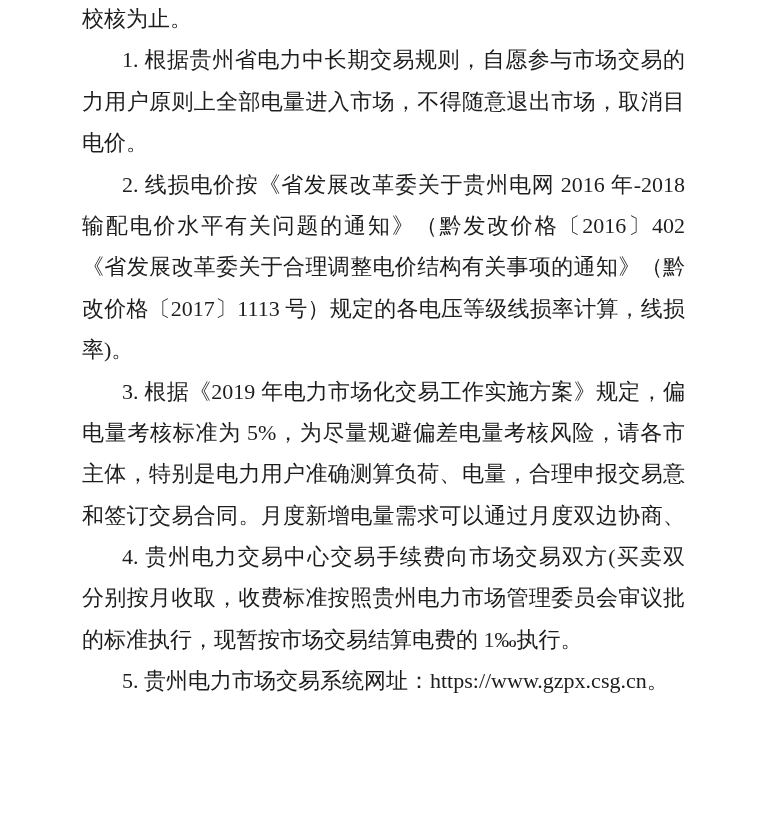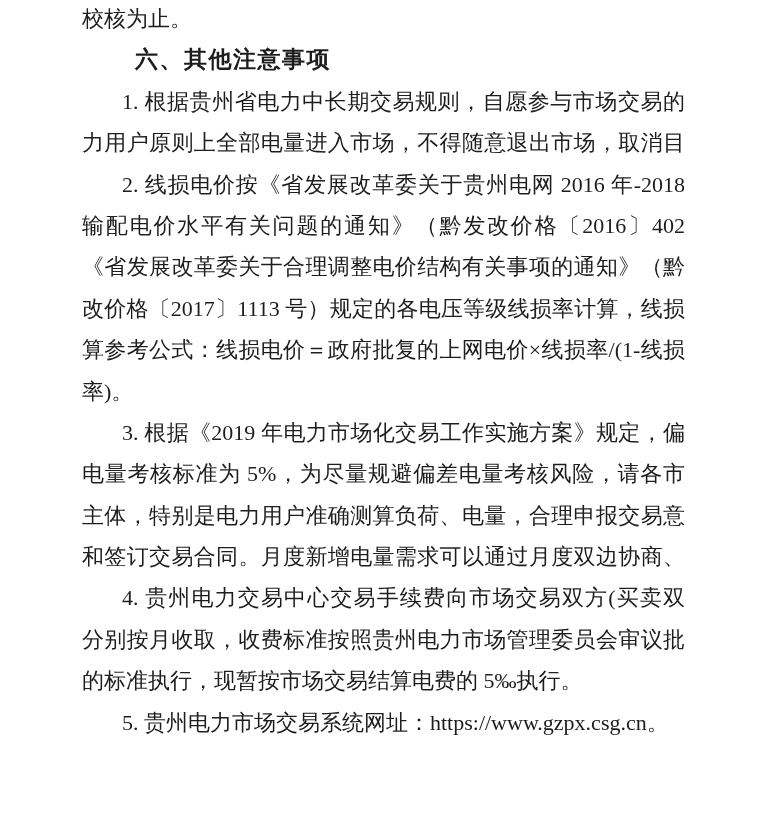--- a/index.html
+++ b/index.html
@@ -39,30 +39,29 @@
     text-indent: 53px;
     letter-spacing: 1.5px;
     font-size: 23px;
   }
 </style>
 </head>
 <body>
 
 <div class="page">
   <div class="line">校核为止。</div>
-  <div class="line heading">六、其他注意事项</div>
   <div class="line indent just">1. 根据贵州省电力中长期交易规则，自愿参与市场交易的电</div>
   <div class="line just">力用户原则上全部电量进入市场，不得随意退出市场，取消目录</div>
+  <div class="line">电价。</div>
   <div class="line indent just">2. 线损电价按《省发展改革委关于贵州电网 2016 年-2018 年</div>
   <div class="line just">输配电价水平有关问题的通知》（黔发改价格〔2016〕402 号）和</div>
   <div class="line just">《省发展改革委关于合理调整电价结构有关事项的通知》（黔发</div>
   <div class="line just">改价格〔2017〕1113 号）规定的各电压等级线损率计算，线损计</div>
-  <div class="line just">算参考公式：线损电价＝政府批复的上网电价×线损率/(1-线损</div>
   <div class="line">率)。</div>
   <div class="line indent just">3. 根据《2019 年电力市场化交易工作实施方案》规定，偏差</div>
   <div class="line just">电量考核标准为 5%，为尽量规避偏差电量考核风险，请各市场</div>
   <div class="line just">主体，特别是电力用户准确测算负荷、电量，合理申报交易意向</div>
   <div class="line just">和签订交易合同。月度新增电量需求可以通过月度双边协商、集</div>
   <div class="line indent just">4. 贵州电力交易中心交易手续费向市场交易双方(买卖双方)</div>
   <div class="line just">分别按月收取，收费标准按照贵州电力市场管理委员会审议批准</div>
-  <div class="line">的标准执行，现暂按市场交易结算电费的 5‰执行。</div>
+  <div class="line">的标准执行，现暂按市场交易结算电费的 1‰执行。</div>
   <div class="line indent">5. 贵州电力市场交易系统网址：https://www.gzpx.csg.cn。</div>
 </div>
 
 </body></html>

